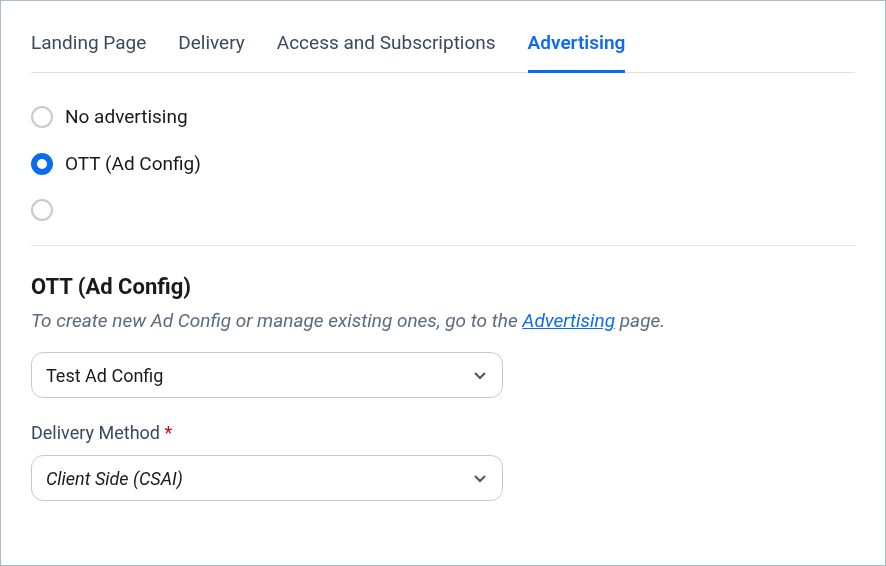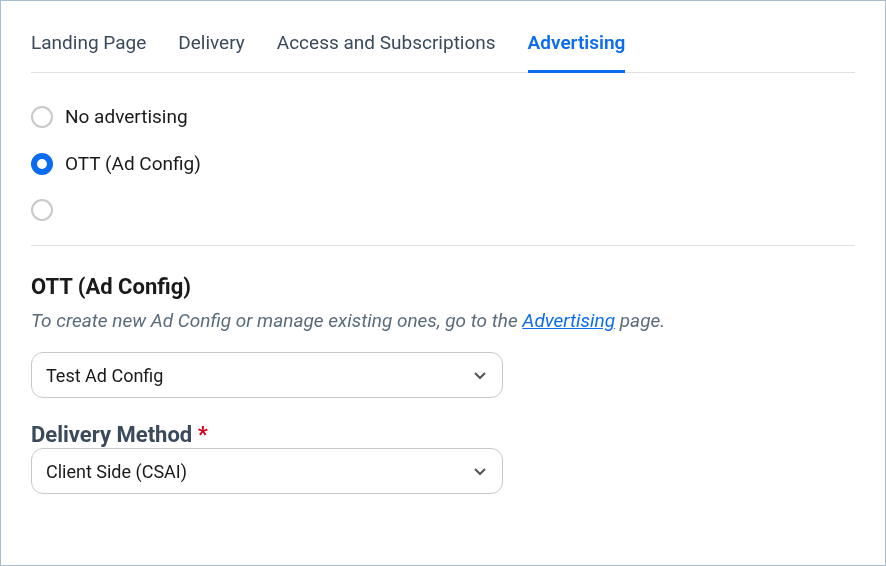--- a/index.html
+++ b/index.html
@@ -99,24 +99,23 @@
       cursor: pointer;
       margin-bottom: 24px;
       background: #fff;
     }
     .chevron {
       width: 16px;
       height: 16px;
       flex-shrink: 0;
     }
     .field-label {
-      font-size: 22px;
+      font-size: 18px;
       color: #3a4a5c;
-      margin-bottom: 1px;
-      font-weight: bold;
+      margin-bottom: 12px;
     }
     .required {
       color: #d0021b;
     }
   </style>
 </head>
 <body>
 
 <div class="tabs">
   <div class="tab">Landing Page</div>
@@ -150,18 +149,18 @@
   <span>Test Ad Config</span>
   <svg class="chevron" viewBox="0 0 16 16" fill="none" stroke="#555" stroke-width="2">
     <polyline points="3,6 8,11 13,6"></polyline>
   </svg>
 </div>
 
 <div class="field-label">
   <span>Delivery Method</span><span class="required"> *</span>
 </div>
 
-<div class="select-box" style="margin-bottom:4px;">
+<div class="select-box" style="margin-bottom:4px;font-style:italic;">
   <span>Client Side (CSAI)</span>
   <svg class="chevron" viewBox="0 0 16 16" fill="none" stroke="#555" stroke-width="2">
     <polyline points="3,6 8,11 13,6"></polyline>
   </svg>
 </div>
 
 </body></html>

